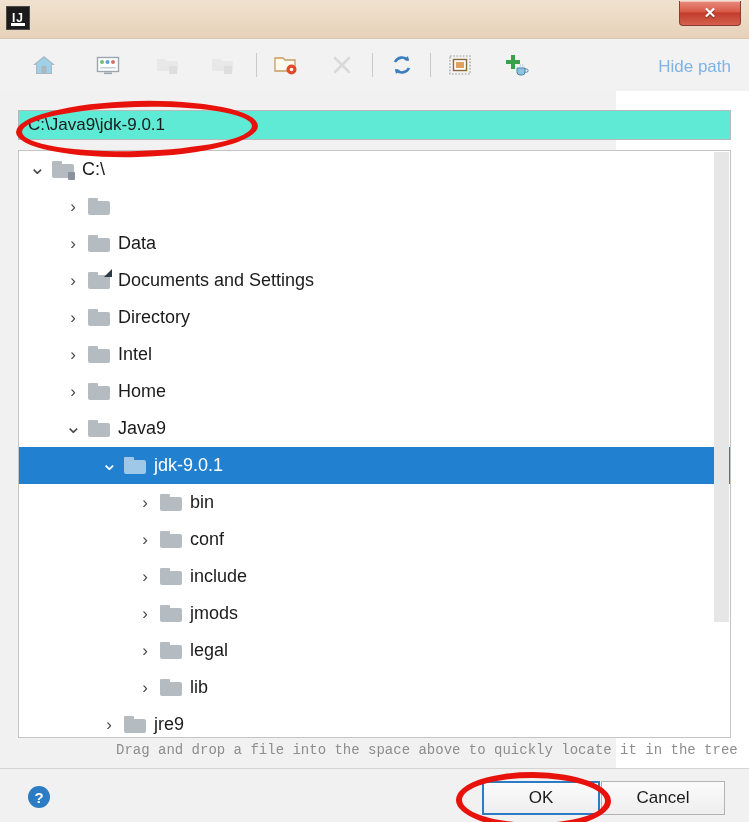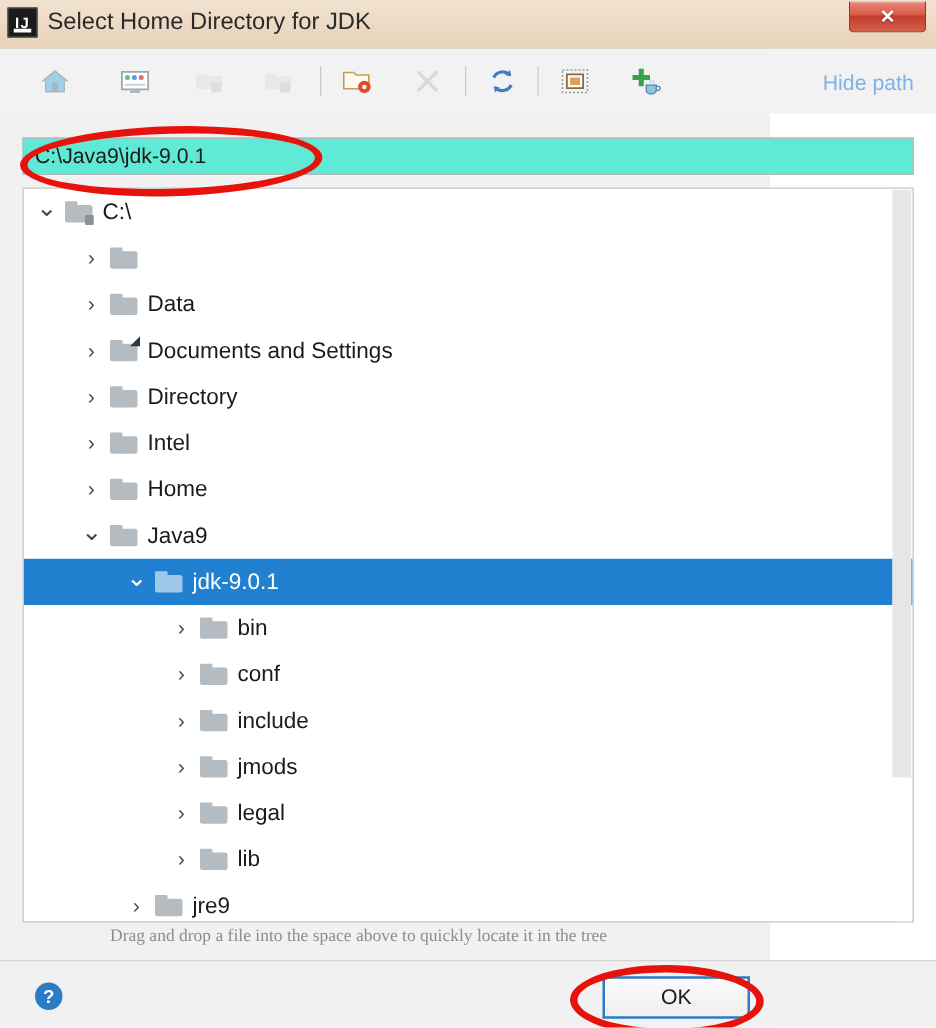--- a/index.html
+++ b/index.html
@@ -223,24 +223,24 @@
   .row .label {
     font-size: 18px;
     color: #1b1b1b;
     font-family: "Liberation Sans", sans-serif;
   }
   .row.selected .label { color: #ffffff; }
 
   
   .hint {
     position: absolute;
-    left: 88px; top: 742px;
+    left: 116px; top: 742px;
     font-size: 14px;
     color: #8d8d8d;
-    font-family: Liberation Serif, serif;
+    font-family: Liberation Mono, monospace;
     white-space: nowrap;
   }
 
   
   .footer {
     position: absolute;
     left: 0; top: 768px;
     width: 749px; height: 54px;
     background: #f1f1f1;
     border-top: 1px solid #d4d4d4;
@@ -312,21 +312,20 @@
 </head>
 <body>
 
 <div class="window">
 
   <div class="titlebar">
     <div class="app-icon">
       <span class="ij">IJ</span>
       <span class="ij-bar"></span>
     </div>
-    <div class="title-text">Select Home Directory for JDK</div>
     <div class="close-btn">
       <span class="x">✕</span>
     </div>
   </div>
 
   <div class="toolbar">
 
     <div class="tool-btn" style="left:26px">
       <span>
         <svg width="26" height="26" viewBox="0 0 26 26">
@@ -568,18 +567,19 @@
     </div>
   </div>
 
   <div class="hint">Drag and drop a file into the space above to quickly locate it in the tree</div>
 
   <div class="footer">
     <div class="help-icon">
       <span>?</span>
     </div>
     <div class="btn ok">OK</div>
+    <div class="btn cancel">Cancel</div>
   </div>
 
   <div class="annot annot-path"></div>
   <div class="annot annot-ok"></div>
 
 </div>
 
 </body></html>

